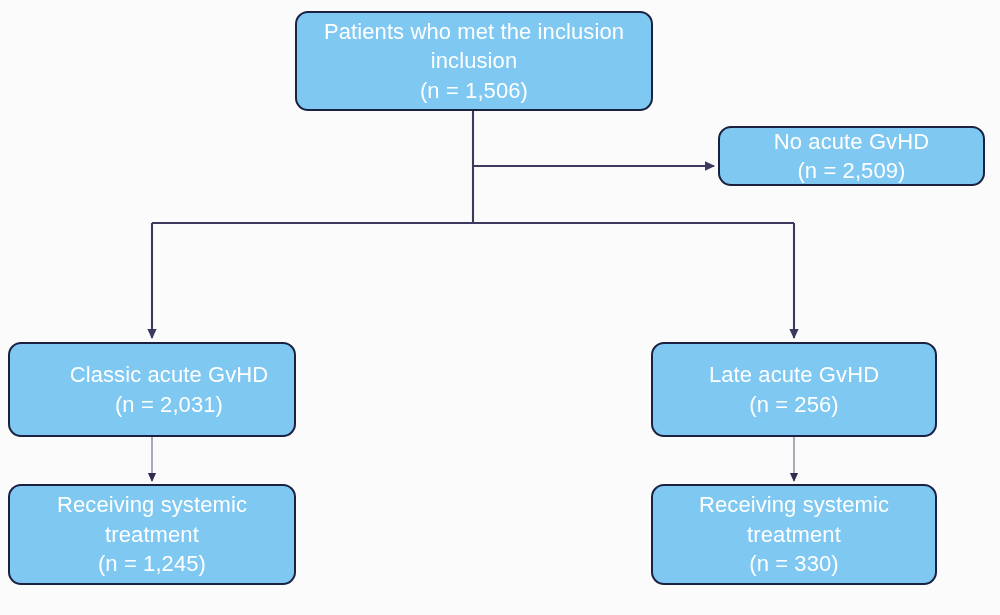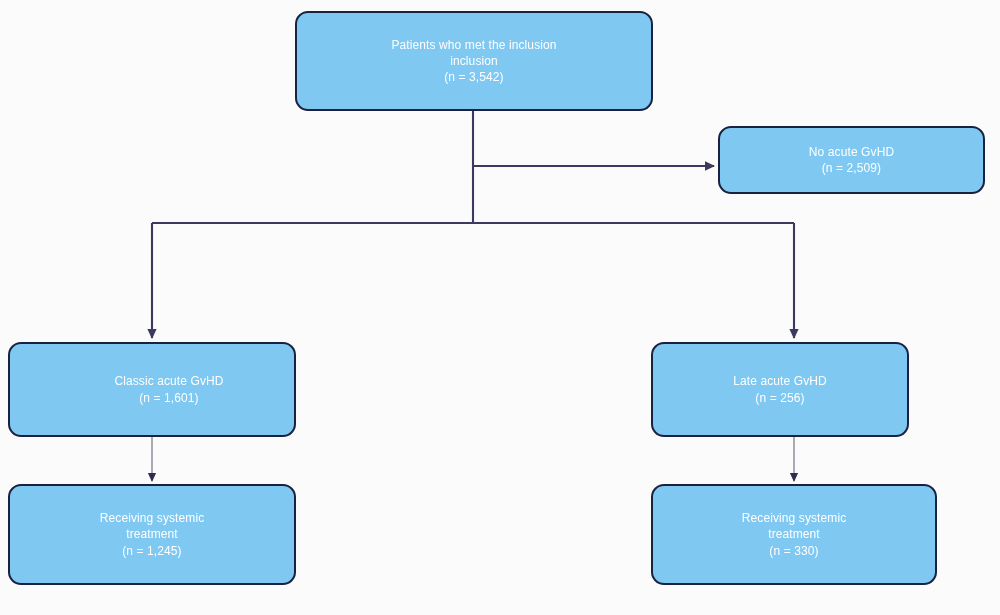--- a/index.html
+++ b/index.html
@@ -33,36 +33,36 @@
     box-sizing: border-box;
     background: #7ec8f2;
     border: 2.5px solid #1b2141;
     border-radius: 13px;
     display: flex;
     flex-direction: column;
     align-items: center;
     justify-content: center;
     text-align: center;
     color: #ffffff;
-    font-size: 12px;
+    font-size: 22px;
     line-height: 1.34;
     font-weight: 400;
     letter-spacing: 0.1px;
     padding: 2px 10px;
     z-index: 2;
   }
   .node .line {
     display: block;
     white-space: nowrap;
   }
   
   #node-inclusion      { left: 295px; top: 11px;  width: 358px; height: 100px; }
-  #node-no-agvhd       { left: 718px; top: 126px; width: 267px; height: 68px;  }
+  #node-no-agvhd       { left: 718px; top: 126px; width: 267px; height: 60px;  }
   #node-classic-agvhd  { left: 8px;   top: 342px; width: 288px; height: 95px; padding-left: 44px;  }
-  #node-late-agvhd     { left: 651px; top: 342px; width: 258px; height: 95px;  }
+  #node-late-agvhd     { left: 651px; top: 342px; width: 286px; height: 95px;  }
   #node-classic-treat  { left: 8px;   top: 484px; width: 288px; height: 101px; }
   #node-late-treat     { left: 651px; top: 484px; width: 286px; height: 101px; }
 </style>
 </head>
 <body>
 
 <div id="canvas">
 
   <svg id="edge-layer" width="1000" height="615" viewBox="0 0 1000 615" xmlns="http://www.w3.org/2000/svg">
     <defs>
@@ -85,31 +85,31 @@
     <path d="M 794 223 L 794 338" stroke="#3b3a5e" stroke-width="2.1" fill="none" marker-end="url(#arrow-primary)"></path>
 
     <path d="M 152 437 L 152 481" stroke="#9b9bab" stroke-width="1.7" fill="none" marker-end="url(#arrow-secondary)"></path>
 
     <path d="M 794 437 L 794 481" stroke="#9b9bab" stroke-width="1.7" fill="none" marker-end="url(#arrow-secondary)"></path>
   </svg>
 
   <div class="node" id="node-inclusion">
     <span class="line">Patients who met the inclusion</span>
     <span class="line">inclusion</span>
-    <span class="line">(n = 3,542)</span>
+    <span class="line">(n = 1,506)</span>
   </div>
 
   <div class="node" id="node-no-agvhd">
     <span class="line">No acute GvHD</span>
     <span class="line">(n = 2,509)</span>
   </div>
 
   <div class="node" id="node-classic-agvhd">
     <span class="line">Classic acute GvHD</span>
-    <span class="line">(n = 1,601)</span>
+    <span class="line">(n = 2,031)</span>
   </div>
 
   <div class="node" id="node-late-agvhd">
     <span class="line">Late acute GvHD</span>
     <span class="line">(n = 256)</span>
   </div>
 
   <div class="node" id="node-classic-treat">
     <span class="line">Receiving systemic</span>
     <span class="line">treatment</span>

